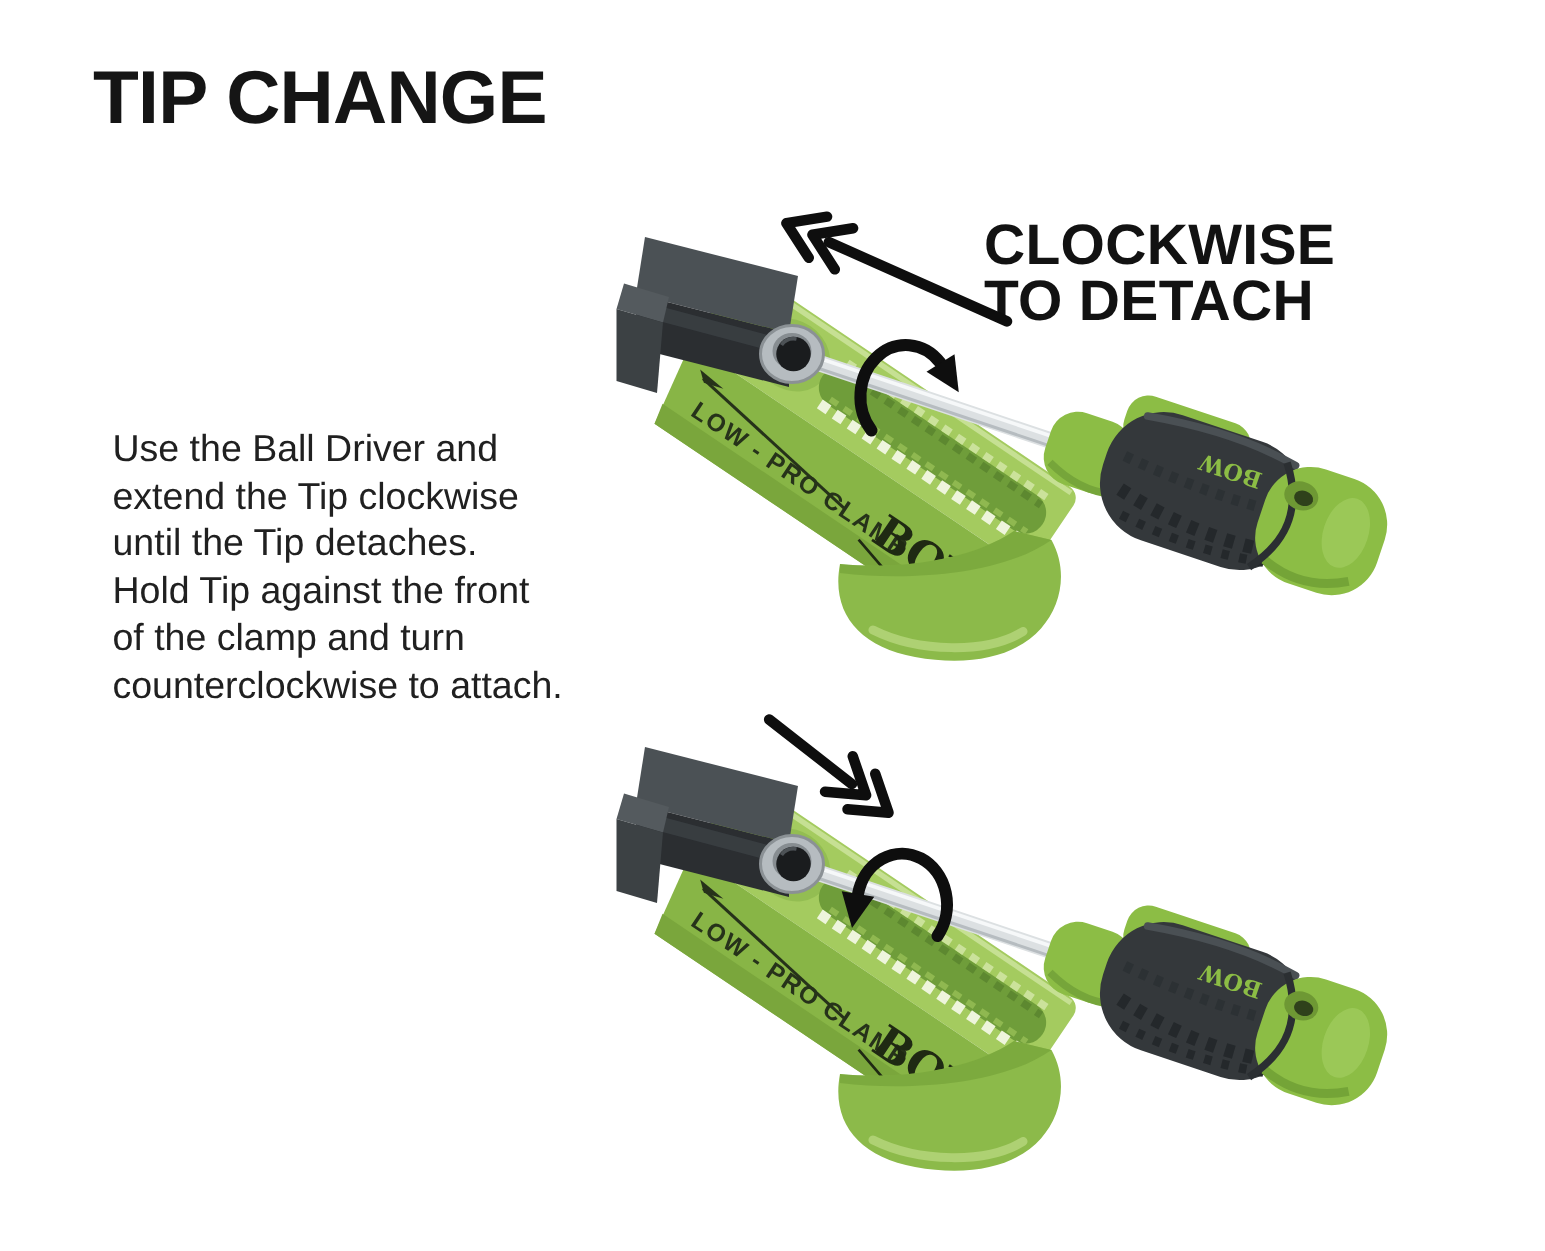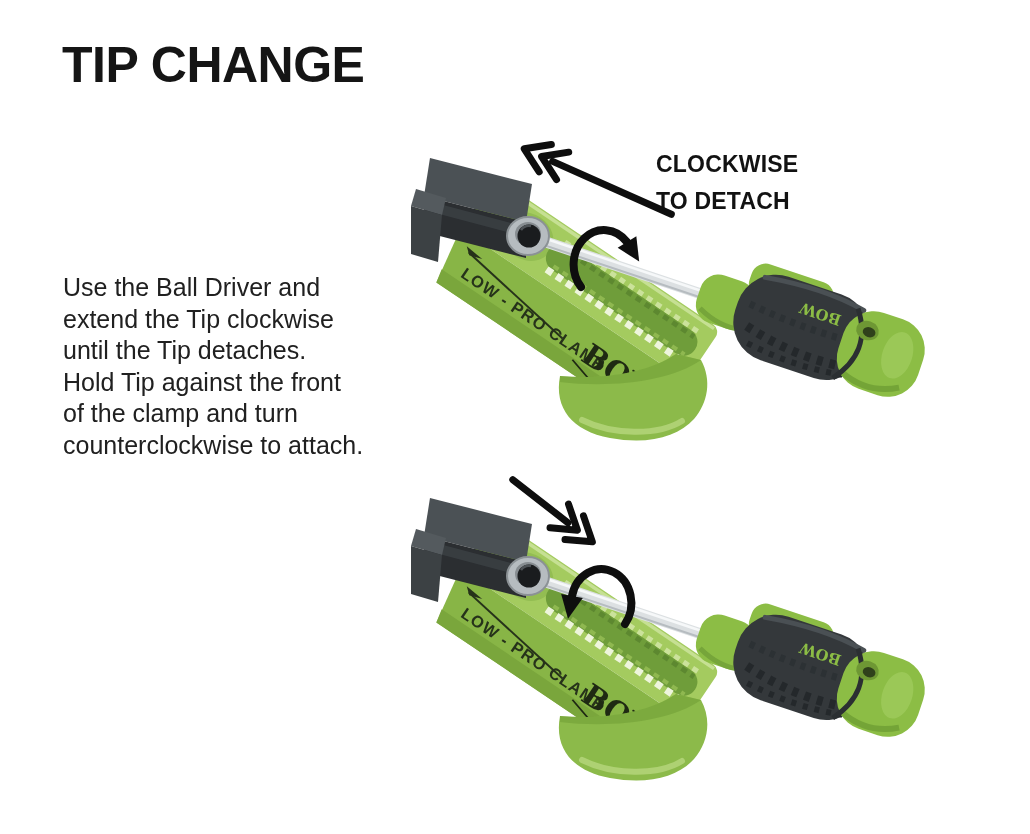--- a/index.html
+++ b/index.html
@@ -5,29 +5,29 @@
   html,body{margin:0;padding:0;background:#ffffff;}
   .canvas{
     position:relative;width:1030px;height:834px;background:#ffffff;
     font-family:"Liberation Sans",sans-serif;overflow:hidden;border-radius:14px;
   }
   .page-title{
     position:absolute;left:62px;top:36px;margin:0;
     font-size:50px;font-weight:bold;letter-spacing:-0.5px;color:#151515;
   }
   .instructions{
-    position:absolute;left:63px;top:272px;width:410px;margin:0;
+    position:absolute;left:63px;top:272px;width:410px;margin:12px;
     font-size:25px;line-height:31.5px;color:#202020;white-space:pre-line;
   }
   .figure{position:absolute;left:410px;width:620px;height:350px;}
   .figure.top{top:130px;}
   .figure.bottom{top:470px;}
   .fig-label{
     position:absolute;left:246px;top:16px;
-    font-size:23px;line-height:37px;font-weight:bold;color:#121212;
+    font-size:38px;line-height:37px;font-weight:bold;color:#121212;
     white-space:pre-line;letter-spacing:0.2px;
   }
   .illustration{position:absolute;left:0;top:0;}
   .clamp-text{font-family:"Liberation Sans",sans-serif;font-weight:bold;}
   .brand-text{font-family:"DejaVu Serif",serif;font-weight:bold;}
   .tiny-text{font-family:"Liberation Sans",sans-serif;font-weight:bold;}
 </style>
 </head>
 <body>
 

